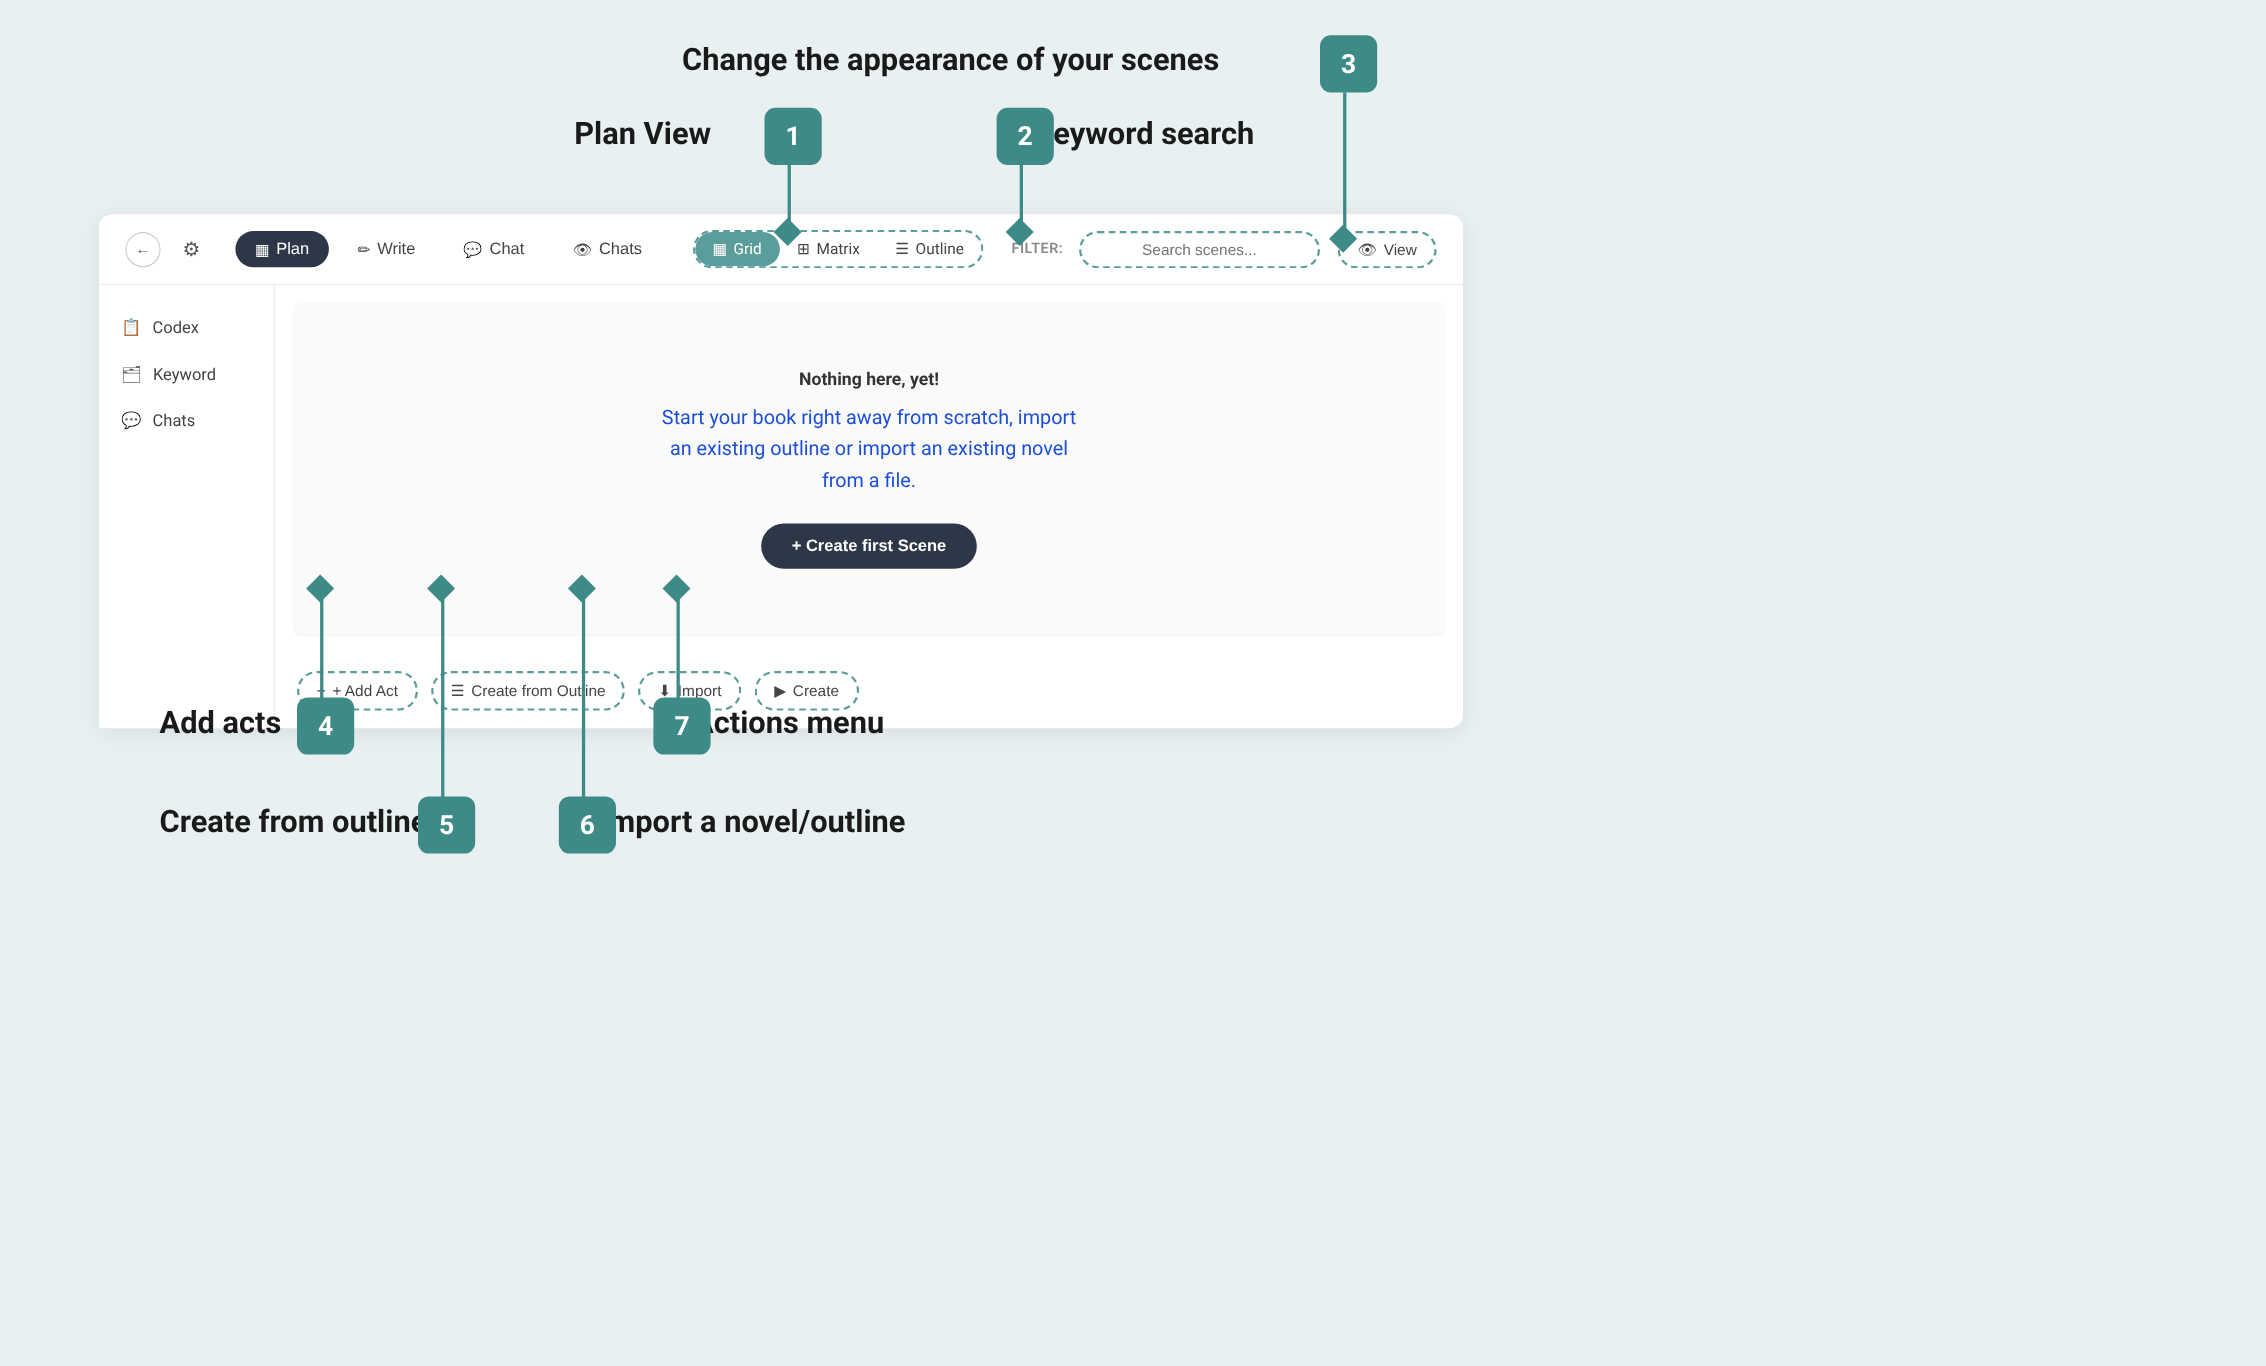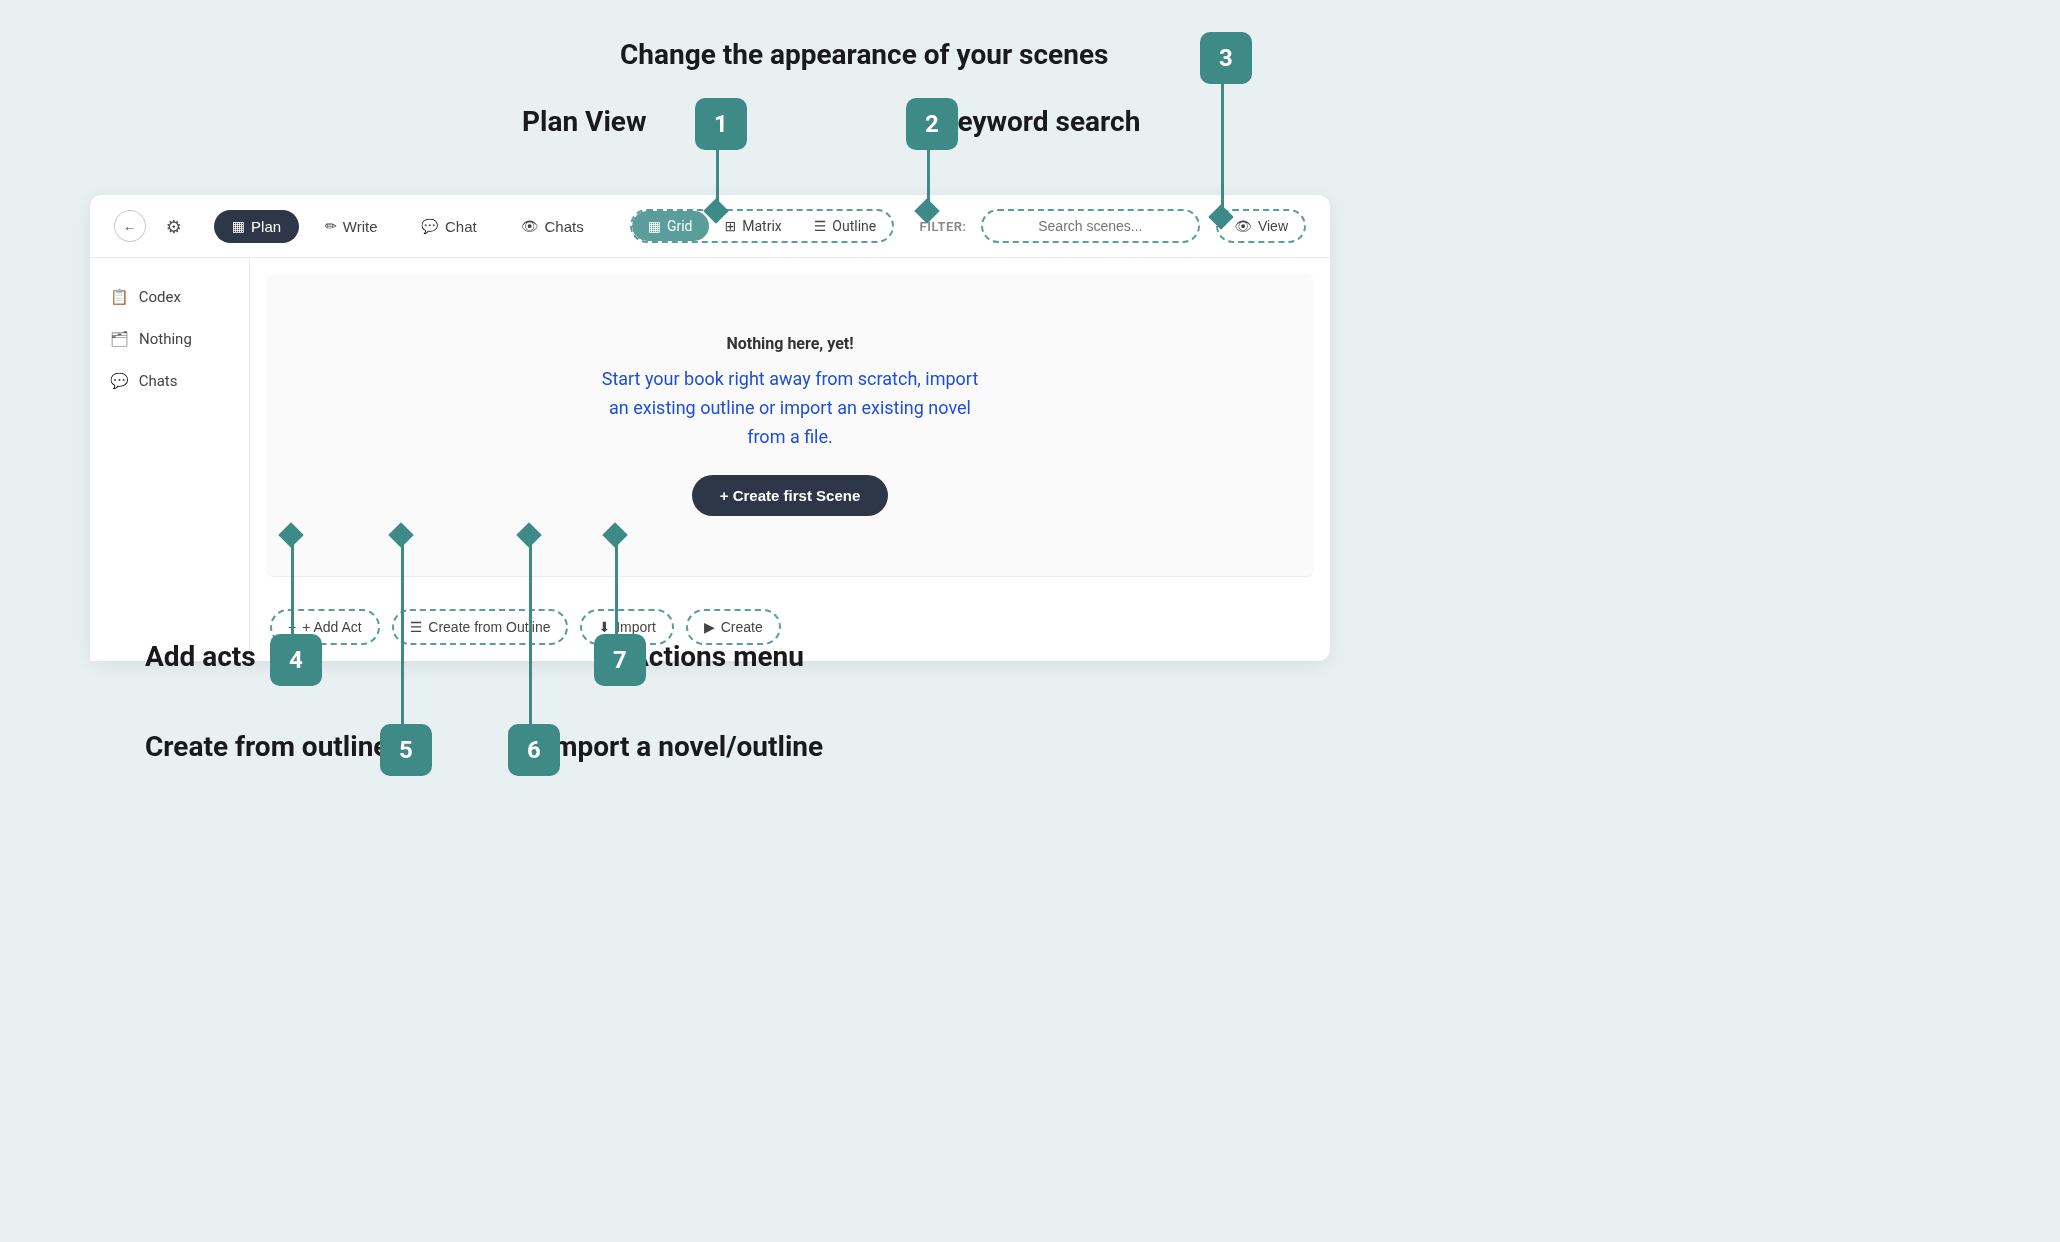--- a/index.html
+++ b/index.html
@@ -328,21 +328,21 @@
 
   <div class="main-content">
 
     <div class="sidebar">
       <div class="sidebar-item">
         <span class="sidebar-icon">📋</span>
         <span>Codex</span>
       </div>
       <div class="sidebar-item">
         <span class="sidebar-icon">🗂</span>
-        <span>Nothing</span>
+        <span>Keyword</span>
       </div>
       <div class="sidebar-item">
         <span class="sidebar-icon">💬</span>
         <span>Chats</span>
       </div>
     </div>
 
     <div class="content-panel">
       <div class="empty-state">
         <div class="empty-title">Nothing here, yet!</div>

